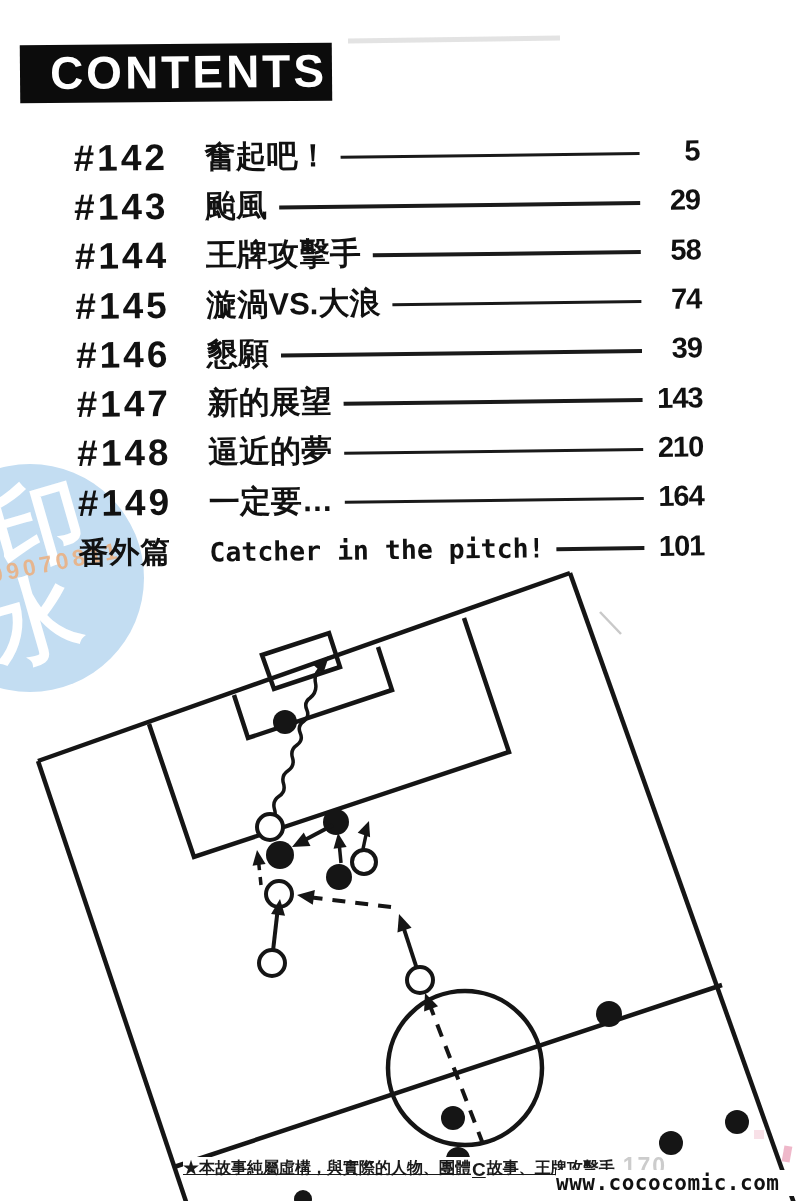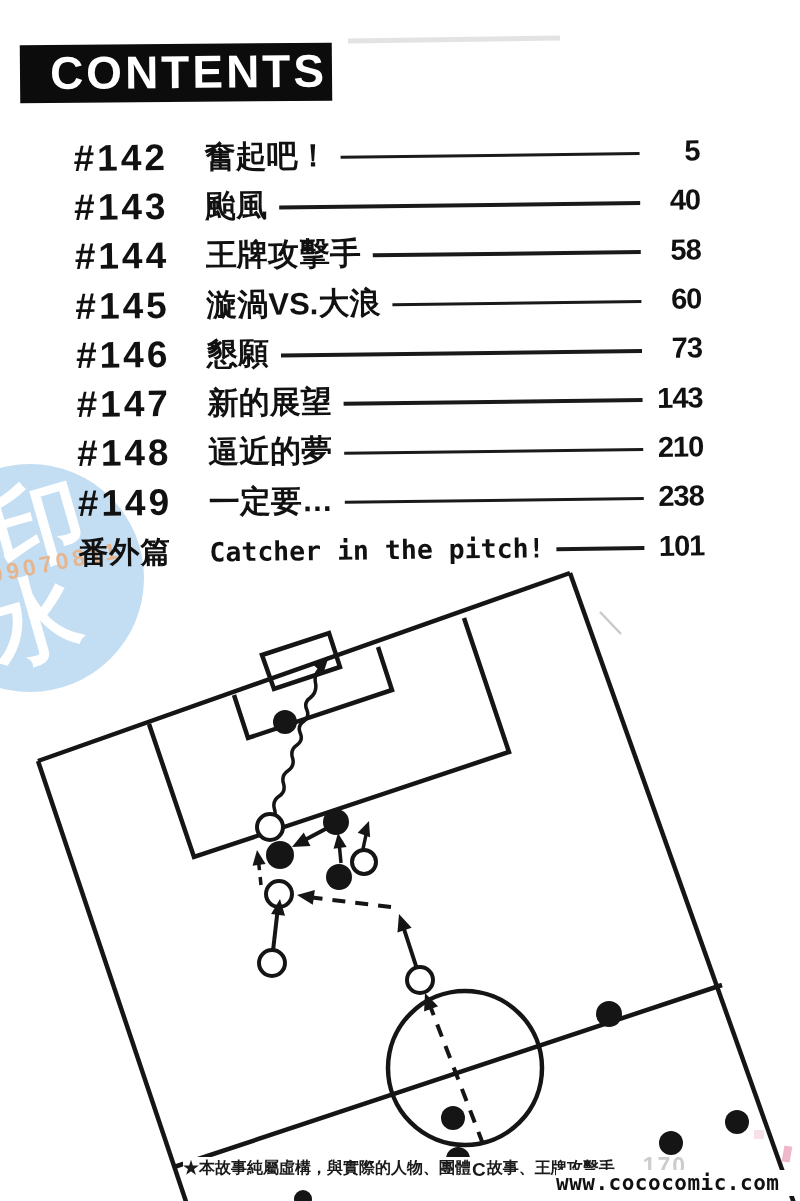--- a/index.html
+++ b/index.html
@@ -35,23 +35,23 @@
   #wm-ch-bot{left:-12px;top:574px;}
   #wm-num{position:absolute;left:-10px;top:562px;transform:rotate(-11deg);transform-origin:0 50%;
        color:#eab184;font-weight:700;font-size:23px;letter-spacing:4px;opacity:0.9;}
 
   
   #pitch{position:absolute;left:0;top:0;z-index:1;}
 
   
   #disclaimer{position:absolute;left:183px;top:1157px;width:587px;height:23px;background:#ffffff;
        display:flex;align-items:center;white-space:nowrap;z-index:3;
-       font-size:16px;font-weight:700;color:#1a1a1a;}
+       font-size:16px;font-weight:700;color:#1a1a1a;text-decoration:underline;}
   #disclaimer .cmark{font-size:19px;font-weight:700;margin:0 1px;transform:translateY(1px);}
-  #disclaimer .ghost{color:#cccccc;font-size:23px;letter-spacing:2px;margin-left:28px;
+  #disclaimer .ghost{color:#cccccc;font-size:23px;letter-spacing:2px;margin-left:8px;
        transform:translateY(-2px);}
   #site{position:absolute;left:556px;top:1170px;width:246px;height:26px;background:#ffffff;
        font-family:"DejaVu Sans Mono",monospace;font-weight:700;font-size:21px;color:#111;
        letter-spacing:0.5px;line-height:26px;z-index:3;}
 
   
   .artifact{position:absolute;z-index:2;}
   #streak-top{left:348px;top:37px;width:212px;height:5px;background:#c8c8c8;opacity:.5;
        transform:rotate(-0.8deg);}
   #pink-1{left:783px;top:1146px;width:8px;height:16px;background:#eba6bd;opacity:.8;
@@ -123,57 +123,57 @@
     <div class="trow">
       <span class="chap">#142</span>
       <span class="title">奮起吧！</span>
       <span class="rule"></span>
       <span class="pg">5</span>
     </div>
     <div class="trow">
       <span class="chap">#143</span>
       <span class="title">颱風</span>
       <span class="rule"></span>
-      <span class="pg">40</span>
+      <span class="pg">29</span>
     </div>
     <div class="trow">
       <span class="chap">#144</span>
       <span class="title">王牌攻擊手</span>
       <span class="rule"></span>
       <span class="pg">58</span>
     </div>
     <div class="trow">
       <span class="chap">#145</span>
       <span class="title">漩渦VS.大浪</span>
       <span class="rule"></span>
-      <span class="pg">60</span>
+      <span class="pg">74</span>
     </div>
     <div class="trow">
       <span class="chap">#146</span>
       <span class="title">懇願</span>
       <span class="rule"></span>
-      <span class="pg">73</span>
+      <span class="pg">39</span>
     </div>
     <div class="trow">
       <span class="chap">#147</span>
       <span class="title">新的展望</span>
       <span class="rule"></span>
       <span class="pg">143</span>
     </div>
     <div class="trow">
       <span class="chap">#148</span>
       <span class="title">逼近的夢</span>
       <span class="rule"></span>
       <span class="pg">210</span>
     </div>
     <div class="trow">
       <span class="chap">#149</span>
       <span class="title">一定要…</span>
       <span class="rule"></span>
-      <span class="pg">238</span>
+      <span class="pg">164</span>
     </div>
     <div class="trow">
       <span class="chap cjk">番外篇</span>
       <span class="title lat">Catcher in the pitch!</span>
       <span class="rule"></span>
       <span class="pg">101</span>
     </div>
   </div>
 
 <div id="disclaimer">

